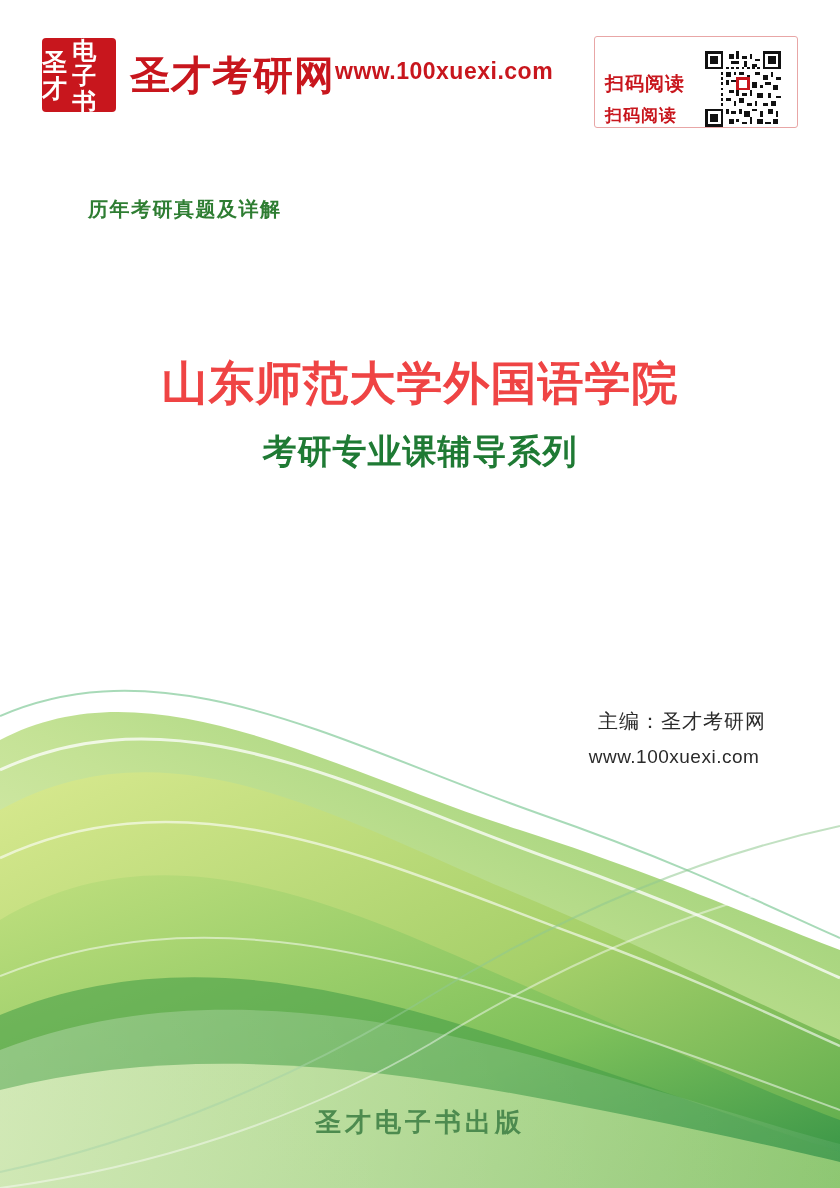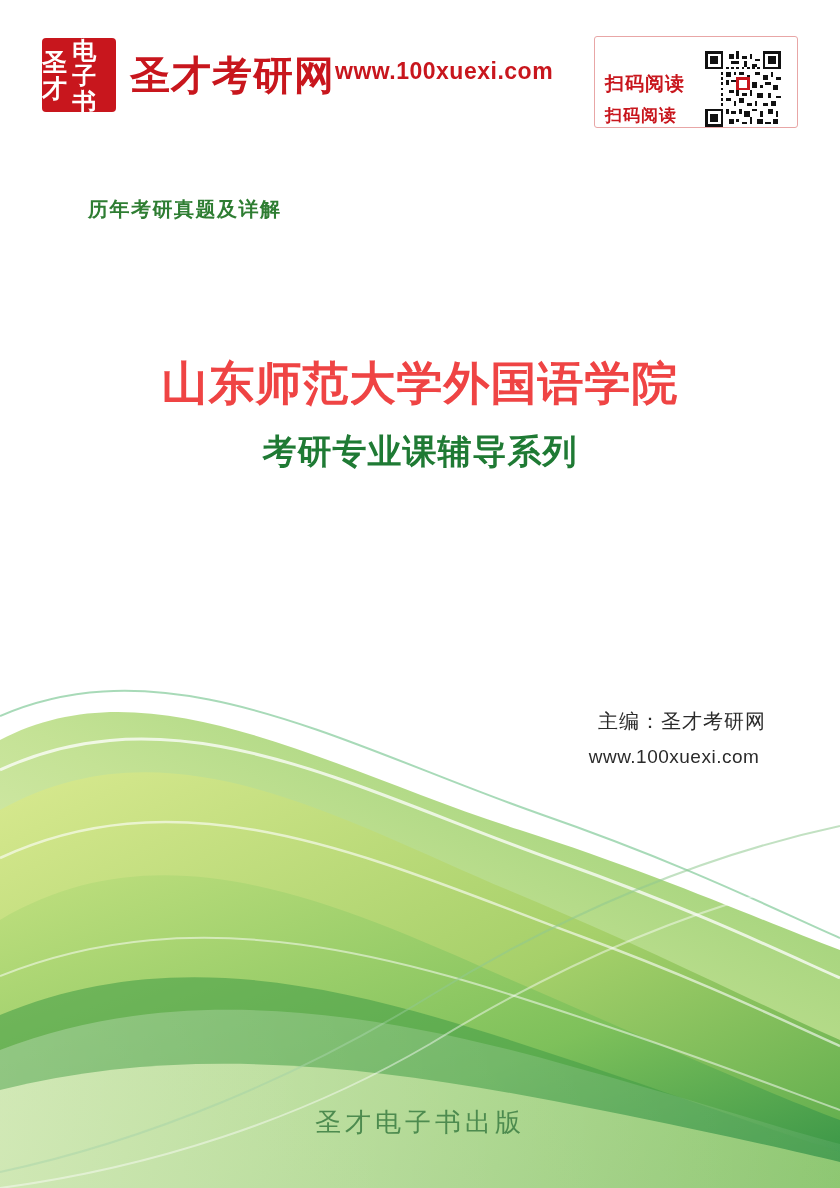--- a/index.html
+++ b/index.html
@@ -179,21 +179,21 @@
   }
 
   
   .publisher {
     position: absolute;
     left: 0;
     top: 1105px;
     width: 840px;
     text-align: center;
     font-size: 26px;
-    font-weight: normal;
+    font-weight: bold;
     color: #4d8b4f;
     letter-spacing: 4px;
   }
 
   
   .wave-art {
     position: absolute;
     left: 0;
     top: 620px;
     width: 840px;

